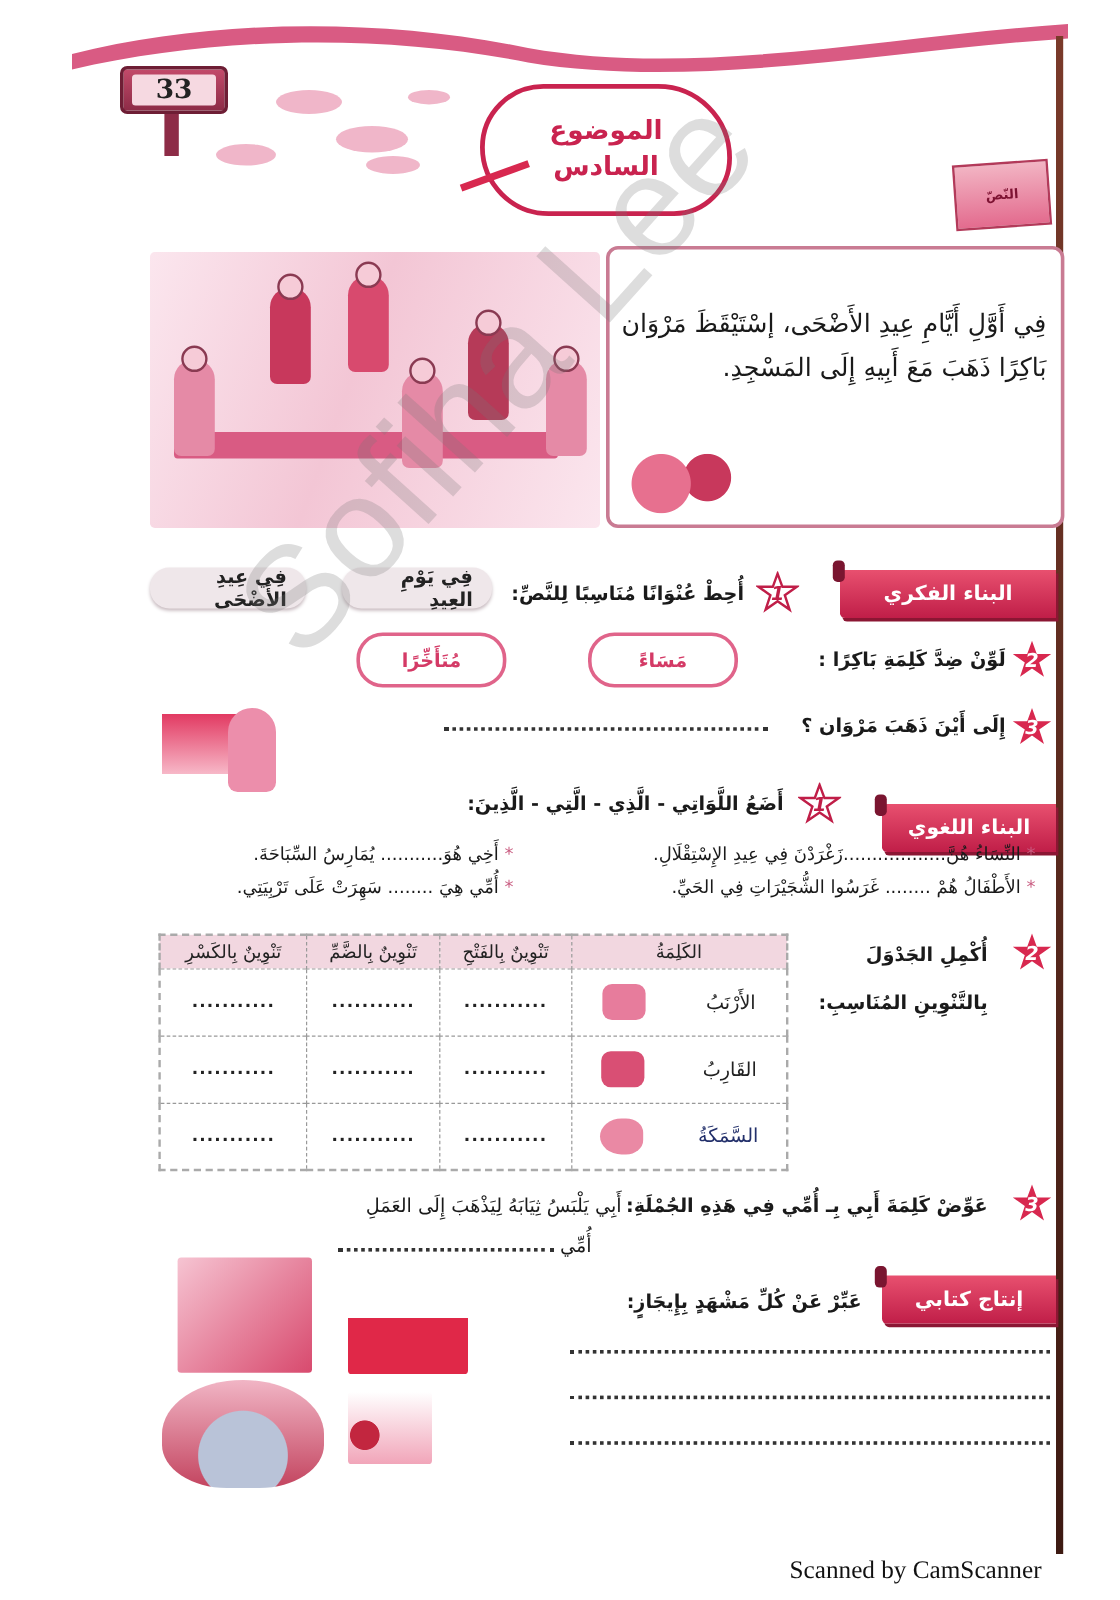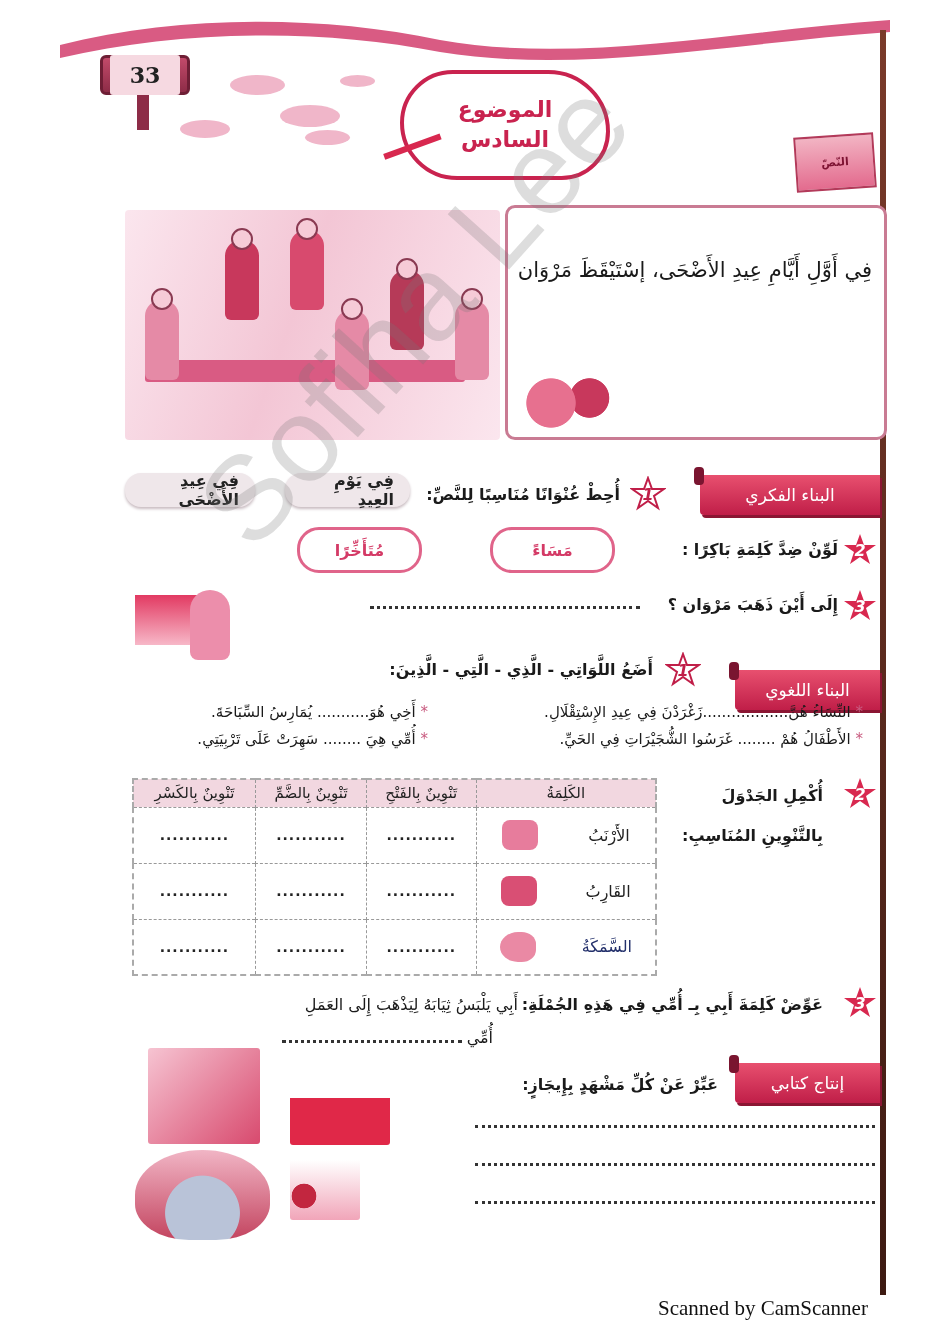--- a/index.html
+++ b/index.html
@@ -7,21 +7,21 @@
   body { position: relative; font-family: "DejaVu Sans", sans-serif; color: #222; direction: ltr; }
 
   .ar { direction: rtl; unicode-bidi: isolate; font-family: "DejaVu Sans", sans-serif; }
 
   
   .top-wave { position: absolute; left: 60px; top: 10px; width: 830px; height: 50px; }
   .right-rule { position: absolute; left: 880px; top: 30px; width: 6px; height: 1265px; background: linear-gradient(#7a3a2a, #3d1a12); }
 
   
   .page-sign { position: absolute; left: 100px; top: 55px; width: 90px; height: 40px; background: linear-gradient(#c24a6a, #8d2c47); border-radius: 6px; border: 3px solid #6e1e35; display: flex; align-items: center; justify-content: center; }
-  .page-sign-inner { background: #f6d9e1; width: 70px; height: 40px; border-radius: 3px; display: flex; align-items: center; justify-content: center; font-family: "DejaVu Serif", serif; font-weight: bold; font-size: 22px; color: #222; }
+  .page-sign-inner { background: #f6d9e1; width: 70px; height: 26px; border-radius: 3px; display: flex; align-items: center; justify-content: center; font-family: "DejaVu Serif", serif; font-weight: bold; font-size: 22px; color: #222; }
   .page-post { position: absolute; left: 137px; top: 95px; width: 12px; height: 35px; background: #8d2c47; }
 
   .blob { position: absolute; border-radius: 50%; background: #e47a9c; opacity: .55; }
 
   
   .title-cloud { position: absolute; left: 400px; top: 70px; width: 210px; height: 110px; border: 4px solid #c9234f; border-radius: 60px 70px 55px 65px; background: #fff; display: flex; flex-direction: column; align-items: center; justify-content: center; }
   .title-line { font-size: 22px; font-weight: bold; color: #c9234f; line-height: 30px; }
   .title-pen { position: absolute; left: 380px; top: 130px; width: 60px; height: 20px; border-bottom: 6px solid #d8284f; transform: rotate(-20deg); }
 
   
@@ -34,21 +34,21 @@
   .illus-person { position: absolute; width: 34px; height: 80px; border-radius: 16px 16px 6px 6px; background: #e58aa6; }
   .illus-head { position: absolute; width: 22px; height: 22px; border-radius: 50%; background: #f6cbd7; border: 2px solid #8a3a52; }
 
   
   .text-box { position: absolute; left: 505px; top: 205px; width: 382px; height: 235px; border: 3px solid #c97b93; border-radius: 10px; background: #fff; }
   .text-box-inner { position: absolute; right: 12px; top: 12px; width: 355px; font-size: 21px; line-height: 36px; color: #1a1a1a; text-align: right; margin-top: 32px; }
   .text-line { display: block; white-space: nowrap; }
   .kids-illus { position: absolute; left: 10px; top: 170px; width: 110px; height: 50px; background: radial-gradient(circle at 30% 50%, #e7708f 0 30%, transparent 31%), radial-gradient(circle at 65% 40%, #c8385c 0 25%, transparent 26%); }
 
   
-  .ribbon { position: absolute; height: 40px; background: linear-gradient(#e8506f, #c01e48); color: #fff; font-weight: normal; font-size: 17px; display: flex; align-items: center; justify-content: center; border-radius: 4px 0 0 4px; box-shadow: 2px 3px 0 #8b1633; }
+  .ribbon { position: absolute; height: 40px; background: linear-gradient(#e8506f, #c01e48); color: #fff; font-weight: bold; font-size: 17px; display: flex; align-items: center; justify-content: center; border-radius: 4px 0 0 4px; box-shadow: 2px 3px 0 #8b1633; }
   .ribbon::before { content: ""; position: absolute; left: -6px; top: -8px; width: 10px; height: 18px; background: #7a1530; border-radius: 4px; }
 
   .star { position: absolute; width: 36px; height: 36px; }
   .star svg { width: 100%; height: 100%; }
   .star-num { position: absolute; inset: 0; display: flex; align-items: center; justify-content: center; font-weight: bold; font-style: italic; font-size: 16px; color: #fff; }
   .star-outline .star-num { color: #c01e48; }
 
   .q-text { position: absolute; font-size: 16px; font-weight: bold; color: #1a1a1a; white-space: nowrap; text-align: right; }
   .pill { position: absolute; height: 34px; padding: 0 16px; border-radius: 16px; background: #efe7ea; box-shadow: 0 2px 3px #c9bcc1; font-size: 16px; font-weight: bold; display: flex; align-items: center; justify-content: center; }
   .cloud-opt { position: absolute; width: 125px; height: 46px; border: 3px solid #e0648a; border-radius: 22px; background: #fff; font-size: 16px; color: #d43a66; font-weight: bold; display: flex; align-items: center; justify-content: center; }
@@ -117,20 +117,21 @@
   <div class="illus-head" style="left:216px;top:88px;"></div>
   <div class="illus-person" style="left:265px;top:60px;background:#b63a58;"></div>
   <div class="illus-head" style="left:271px;top:48px;"></div>
   <div class="illus-person" style="left:330px;top:90px;"></div>
   <div class="illus-head" style="left:336px;top:78px;"></div>
 </div>
 
 <div class="text-box">
   <div class="text-box-inner ar">
     <span class="text-line">فِي أَوَّلِ أَيَّامِ عِيدِ الأَضْحَى، إسْتَيْقَظَ مَرْوَان</span>
+    <span class="text-line">بَاكِرًا ذَهَبَ مَعَ أَبِيهِ إِلَى المَسْجِدِ.</span>
   </div>
   <div class="kids-illus"></div>
 </div>
 
 <div class="ribbon ar" style="left:700px;top:475px;width:180px;">
   <span>البناء الفكري</span>
 </div>
 
 <div class="star star-outline" style="left:630px;top:476px;">
   <svg viewBox="0 0 36 36">

